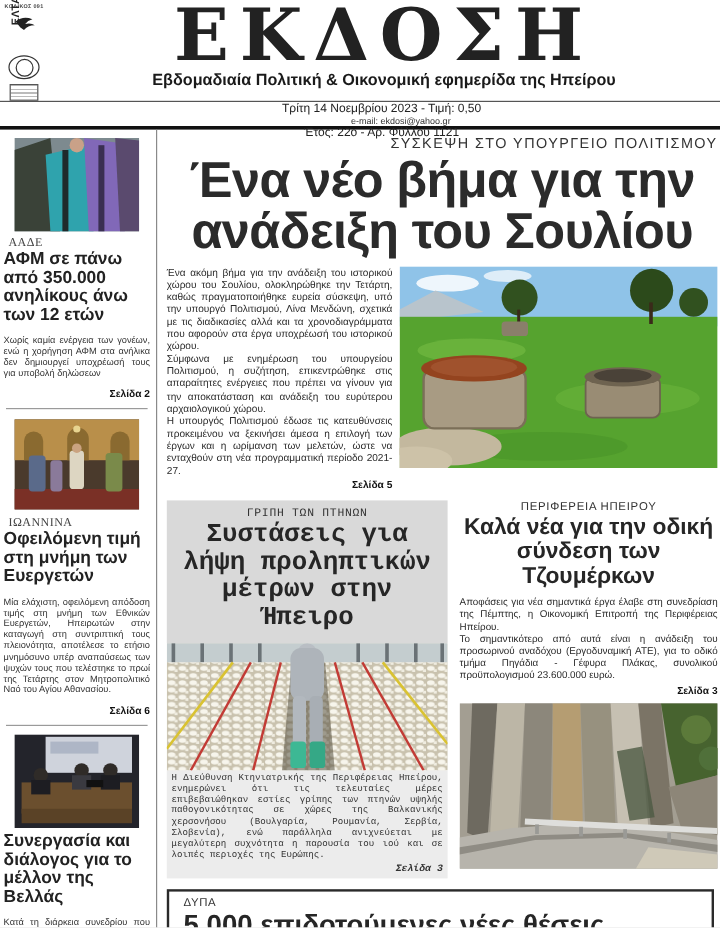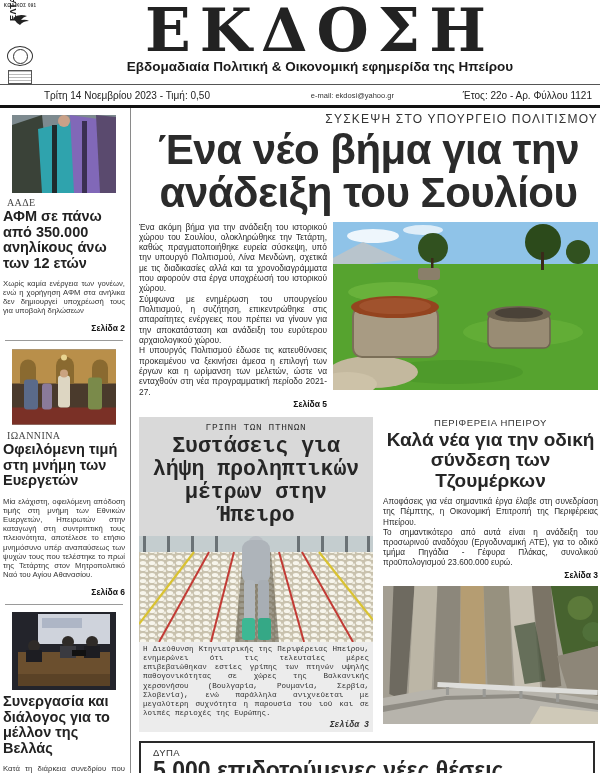--- a/index.html
+++ b/index.html
@@ -12,21 +12,21 @@
   .elta{width:26px;height:30px;position:relative;}
   .elta-txt{position:absolute;left:1px;top:9px;font-size:9px;font-weight:bold;transform:rotate(-90deg);transform-origin:left top;letter-spacing:.5px;color:#222;}
   .seal{width:24px;height:24px;border:1.6px solid #333;border-radius:50%;display:flex;align-items:center;justify-content:center;}
   .seal-inner{width:13px;height:13px;border:1px solid #333;border-radius:50%;}
   .stampbox{width:22px;height:16px;border:1px solid #555;background:repeating-linear-gradient(0deg,#fff 0 2px,#bbb 2px 3px);}
   .mast-main{flex:1;text-align:center;}
   .paper-title{margin:0;font-family:"DejaVu Serif",serif;font-weight:bold;font-size:60px;line-height:56px;letter-spacing:9px;color:#222;}
   .paper-subtitle{font-size:13.5px;font-weight:bold;margin-top:1px;color:#1a1a1a;}
   
   .datebar{display:flex;justify-content:space-between;align-items:center;height:20px;
-           border-top:1px solid #555;border-bottom:3px solid #111;padding:0 8px 0 44px;font-size:10px;color:#222;}
+           border-top:1px solid #555;border-bottom:3px solid #111;padding:0 8px 0 44px;font-size:10px;color:#222;flex-direction:column;}
   .datebar .mid{font-size:7.5px;color:#333;margin-left:32px;}
   
   .content{display:flex;height:666px;box-sizing:border-box;}
   aside{width:131px;box-sizing:border-box;border-right:1px solid #8a8a8a;padding:6px 5px 0 3px;}
   main{flex:1;box-sizing:border-box;padding:3px 2px 0 8px;display:flex;flex-direction:column;}
   
   .sphoto{width:104px;height:78px;display:block;margin:1px auto 4px;}
   .skicker{font-size:10px;letter-spacing:.4px;color:#444;margin:1px 4px 1px;font-family:Liberation Serif, serif;}
   .shead{font-size:14.5px;line-height:1.07;font-weight:bold;color:#222;margin:0 0 3px;}
   .sbody{font-size:7.7px;line-height:1.2;color:#333;text-align:justify;}

